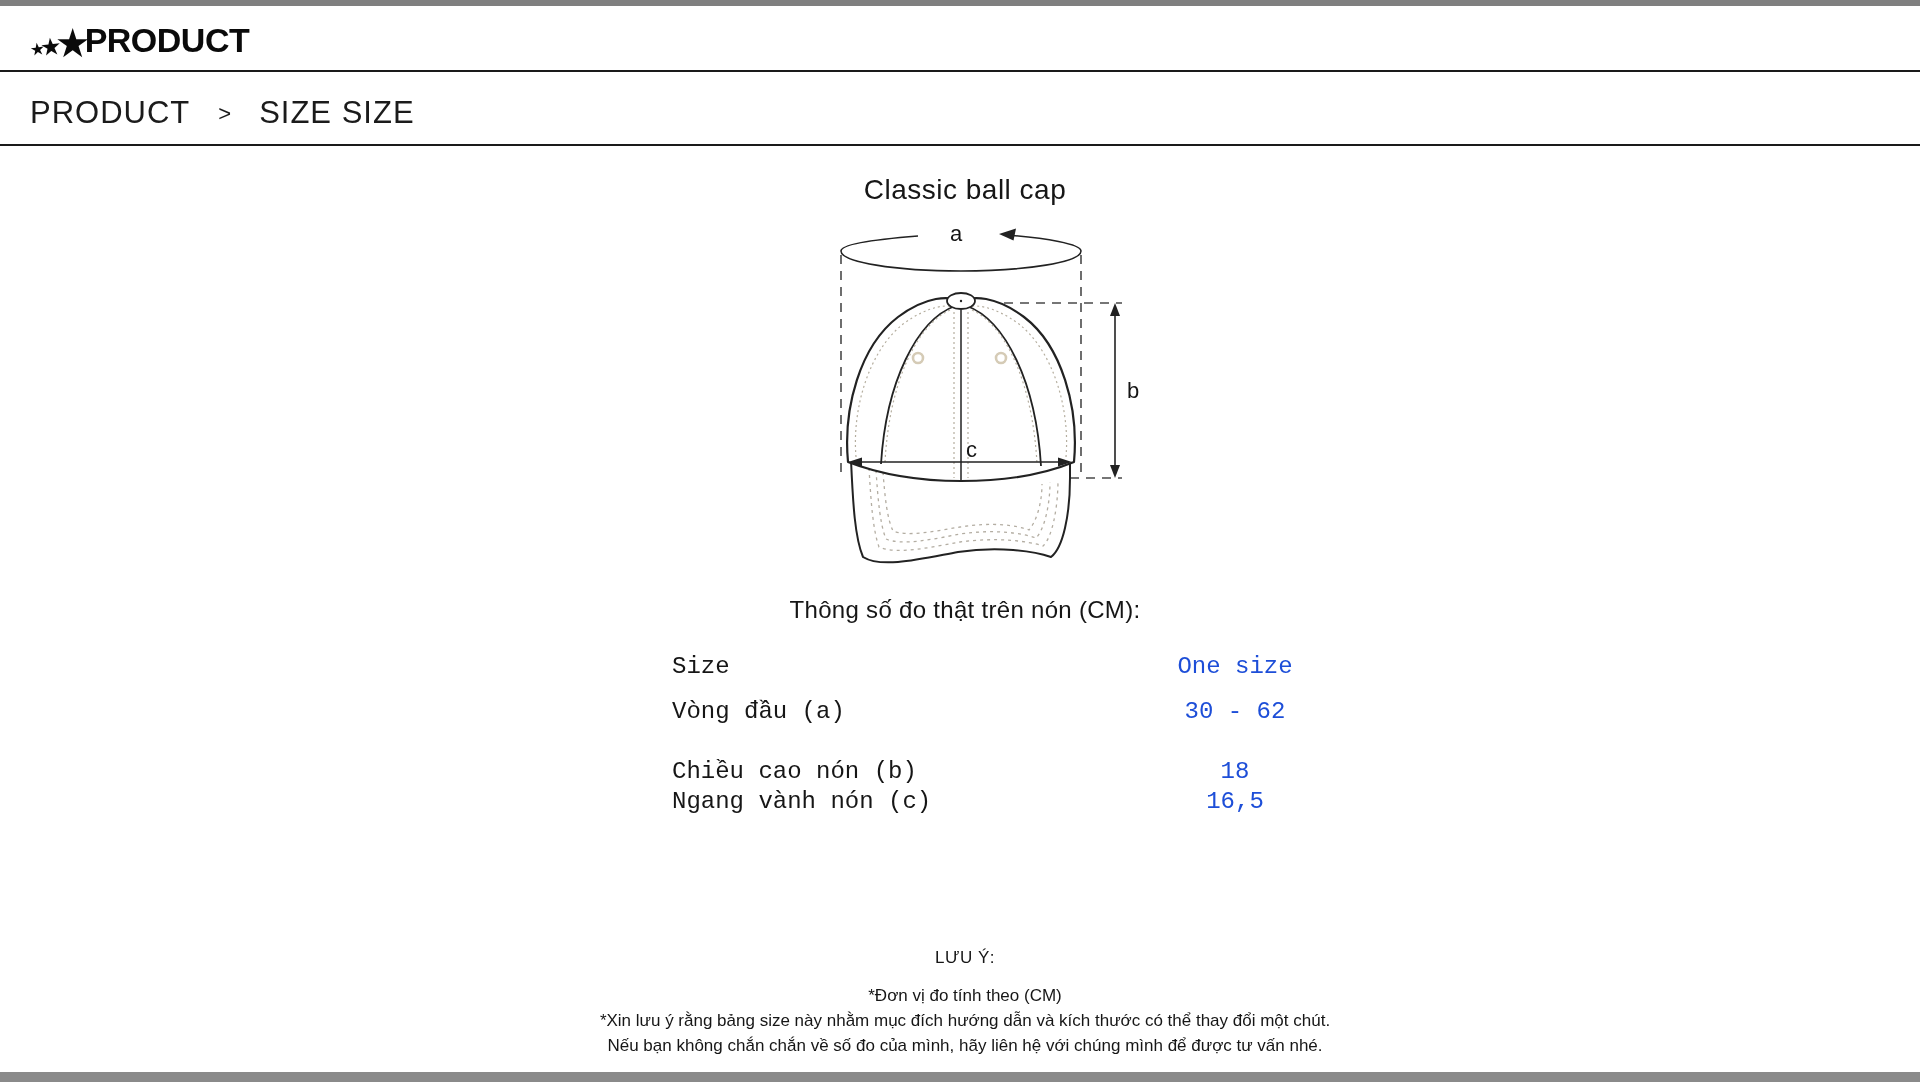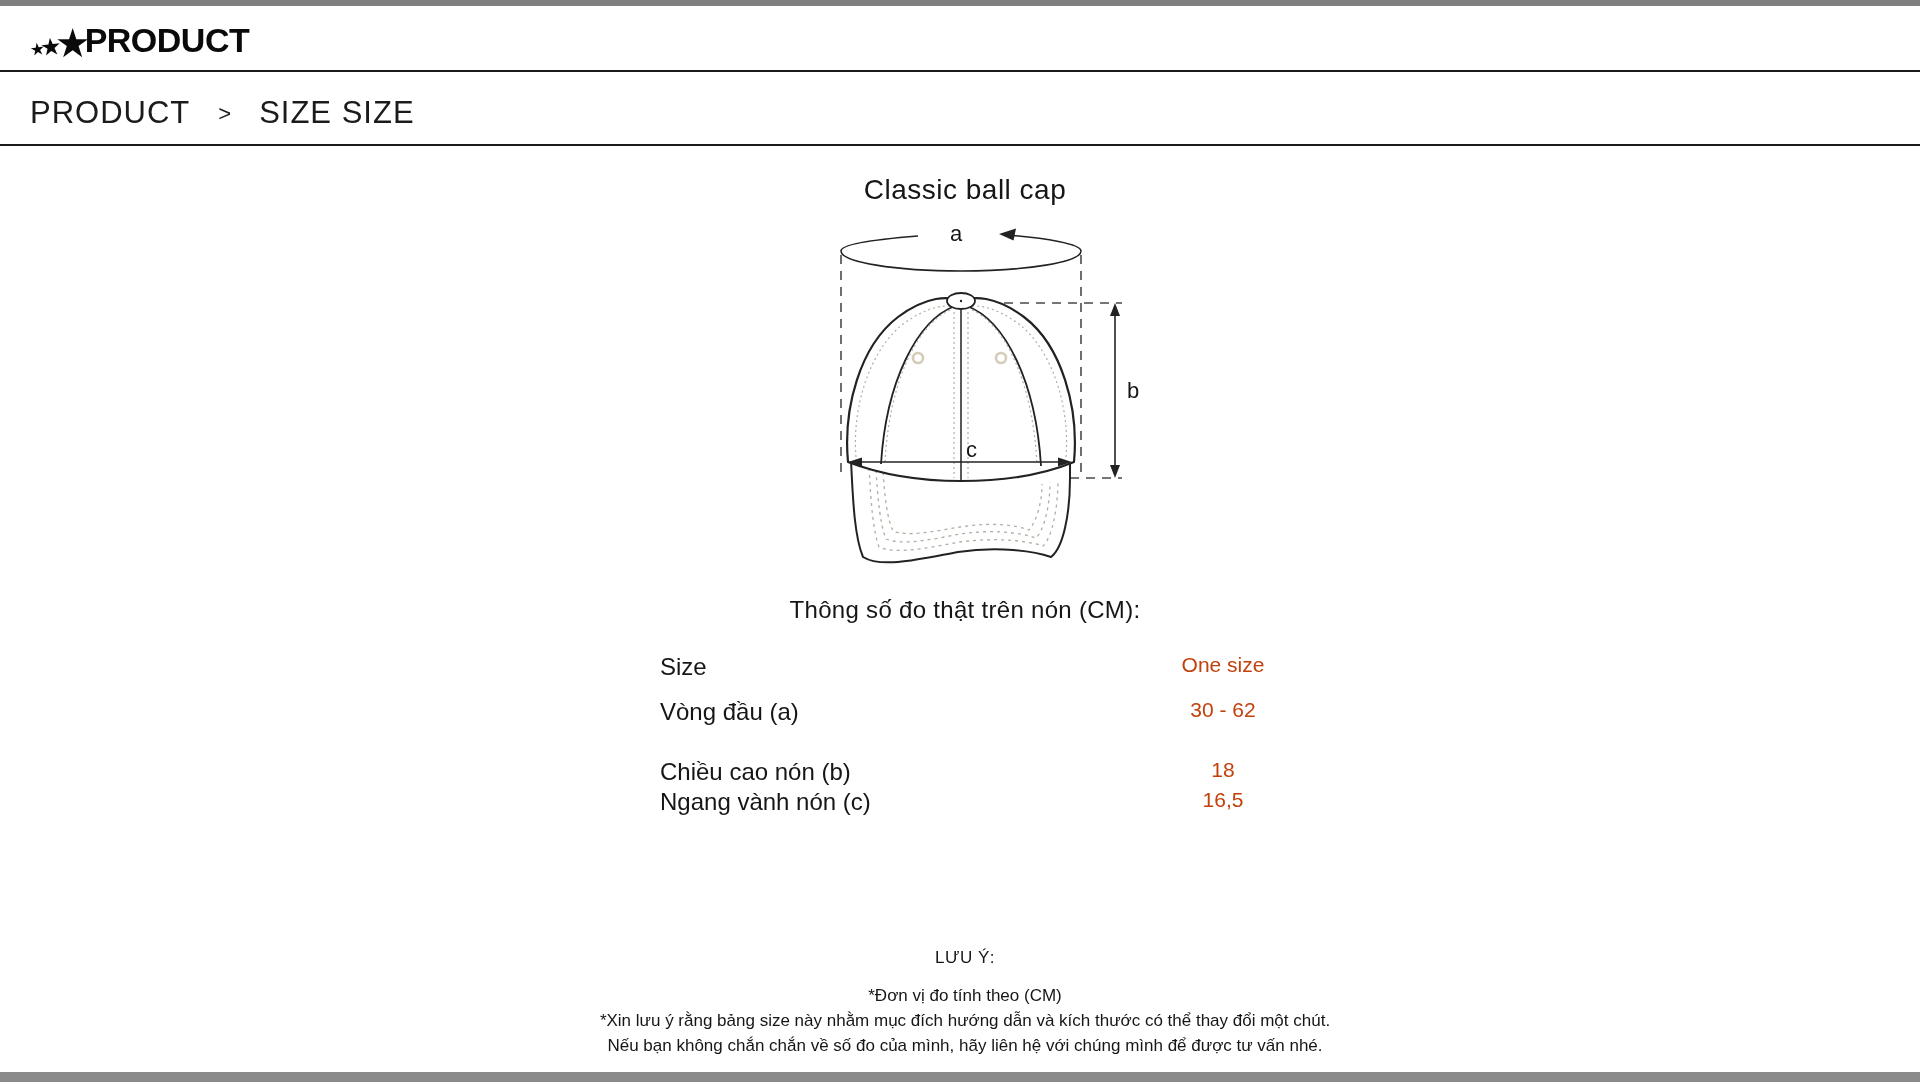--- a/index.html
+++ b/index.html
@@ -29,27 +29,27 @@
     font-size:28px;font-weight:400;letter-spacing:0.5px;color:#161616;
   }
 
   .diagram{position:absolute;left:0;top:0;}
 
   .table-heading{
     position:absolute;left:0;top:596px;width:1930px;margin:0;text-align:center;
     font-size:24px;font-weight:400;color:#161616;letter-spacing:0.3px;
   }
   .size-table{position:absolute;left:0;top:0;width:1920px;height:0;}
-  .trow{position:absolute;left:0;width:1692px;height:32px;}
+  .trow{position:absolute;left:12px;width:1692px;height:32px;font-family:Liberation Mono, monospace;}
   .trow:nth-of-type(1){top:653px;}
   .trow:nth-of-type(2){top:698px;}
   .trow:nth-of-type(3){top:743px;margin-top:15px;}
   .trow:nth-of-type(4){top:788px;}
   .tlabel{position:absolute;left:660px;top:0;font-size:24px;color:#161616;}
-  .tvalue{position:absolute;left:1123px;top:0;width:200px;text-align:center;font-size:21px;color:#c2410c;}
+  .tvalue{position:absolute;left:1123px;top:0;width:200px;text-align:center;font-size:24px;color:#1d4ed8;}
 
   .notes{position:absolute;left:0;top:948px;width:1930px;text-align:center;color:#161616;}
   .notes-heading{font-size:17px;letter-spacing:0.5px;}
   .notes-body{margin-top:15px;}
   .note-line{font-size:17px;line-height:25px;}
 </style>
 </head>
 <body>
 
 <div class="page">

